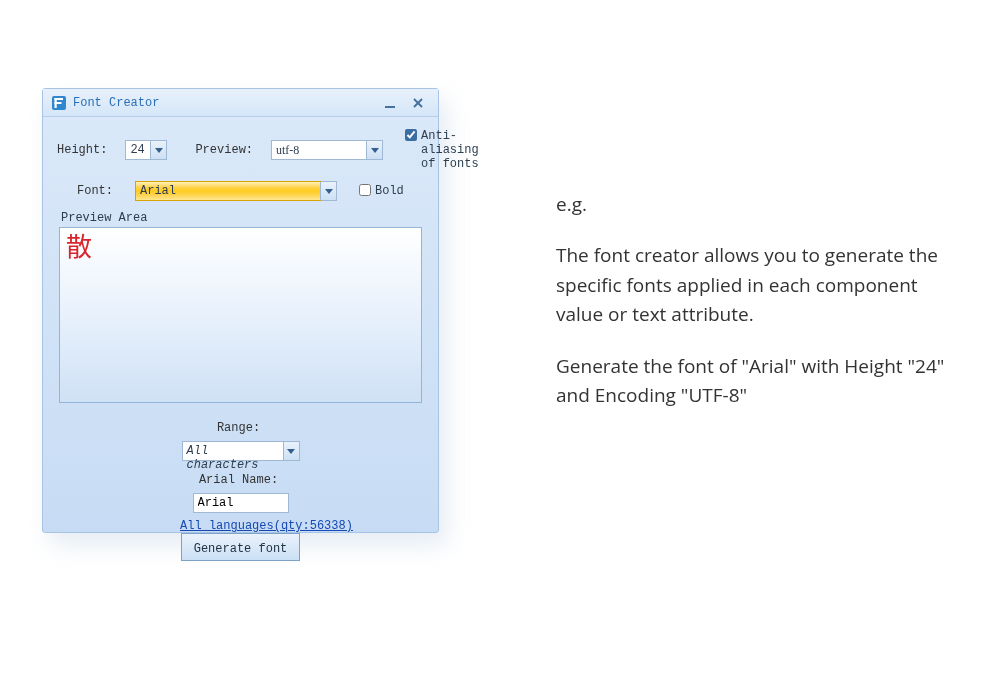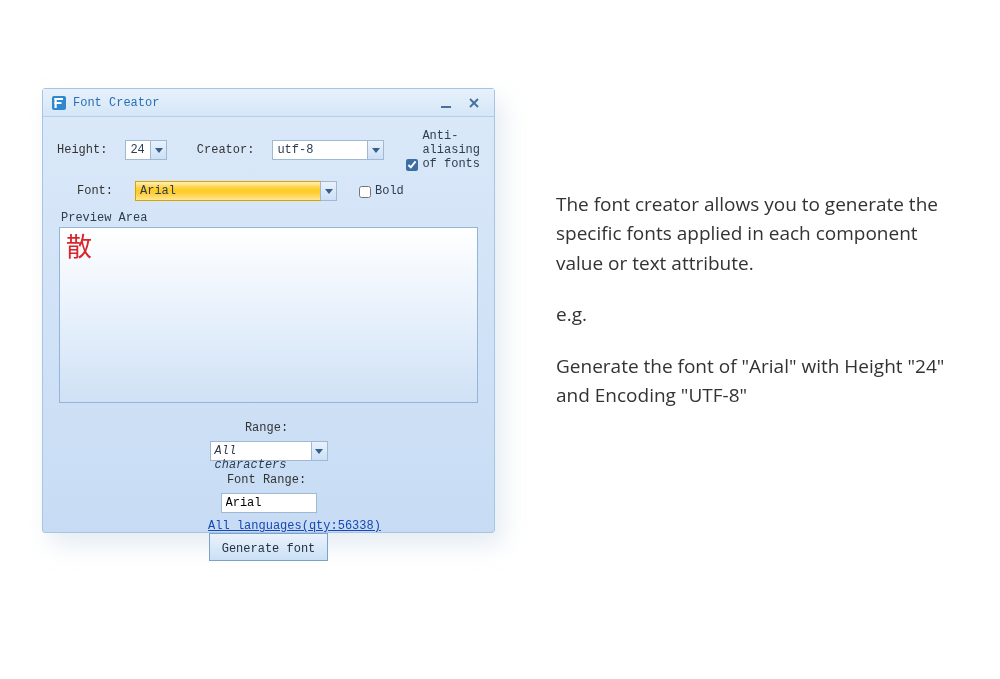--- a/index.html
+++ b/index.html
@@ -13,21 +13,21 @@
   }
   .stage {
     position: relative;
     width: 1000px; height: 679px;
   }
 
   
   .window {
     position: absolute;
     left: 42px; top: 88px;
-    width: 453px; height: 445px;
+    width: 397px; height: 445px;
     background: linear-gradient(#dbe9f9, #c7dcf4);
     border: 1px solid #a8c4e4;
     border-radius: 3px;
     box-shadow: 8px 12px 24px rgba(180,200,220,0.35);
   }
   .titlebar {
     height: 28px;
     display: flex;
     align-items: center;
     padding: 0 8px;
@@ -89,37 +89,37 @@
     border-left: 1px solid #9fb9d4;
     display: flex; align-items: center; justify-content: center;
   }
   .combo .combo-btn::after {
     content: "";
     border-left: 4px solid transparent;
     border-right: 4px solid transparent;
     border-top: 5px solid #355f8e;
   }
   .combo.height .combo-text { width: 24px; border-radius: 6px; }
-  .combo.encoding .combo-text { width: 94px; }
+  .combo.encoding .combo-text { width: 94px; font-family: Liberation Serif, serif; }
   .combo.range .combo-text { width: 100px; font-style: italic; }
 
   
   .combo.font {
     margin-left: 4px;
   }
   .combo.font .combo-text {
     width: 186px;
     background: linear-gradient(#fff2b6, #ffd24a 30%, #ffcc1f 50%, #ffd24a 70%, #ffe892);
     border: 1px solid #d9a400;
     margin: -1px;
   }
 
   .chk {
     display: inline-flex;
-    align-items: flex-end;
+    align-items: flex-start;
     margin-left: 8px;
   }
   .chk input {
     width: 12px; height: 12px;
     margin: 0 4px 0 0;
     accent-color: #3a6ea5;
   }
 
   
   .preview-label {
@@ -231,21 +231,21 @@
 
       <div class="row">
         <span class="lbl">Height:</span>
         <span class="combo height">
           <span class="combo-text">24</span>
           <span class="combo-btn"></span>
         </span>
 
         <span style="width:10px"></span>
 
-        <span class="lbl">Creator:</span>
+        <span class="lbl">Preview:</span>
         <span class="combo encoding">
           <span class="combo-text">utf-8</span>
           <span class="combo-btn"></span>
         </span>
 
         <label class="chk">
           <input type="checkbox" checked="" style="">
           <span>Anti-aliasing of fonts</span>
         </label>
       </div>
@@ -269,31 +269,31 @@
 
       <div class="footer">
         <div class="footer-row1">
           <span style="width:46px"></span>
           <span class="lbl">Range:</span>
           <span class="combo range">
             <span class="combo-text">All characters</span>
             <span class="combo-btn"></span>
           </span>
           <span style="width:14px"></span>
-          <span class="lbl">Font Range:</span>
+          <span class="lbl">Arial Name:</span>
           <input class="textin" value="Arial" style="">
         </div>
         <div class="footer-row2">
           <span class="linklike">All languages(qty:56338)</span>
           <button class="genbtn">Generate font</button>
         </div>
       </div>
 
     </div>
   </div>
 
   <div class="explain">
+    <p>e.g.</p>
     <p>The font creator allows you to generate the specific fonts applied in each component value or text attribute.</p>
-    <p>e.g.</p>
     <p>Generate the font of "Arial" with Height "24" and Encoding "UTF-8"</p>
   </div>
 
 </div>
 
 </body></html>

